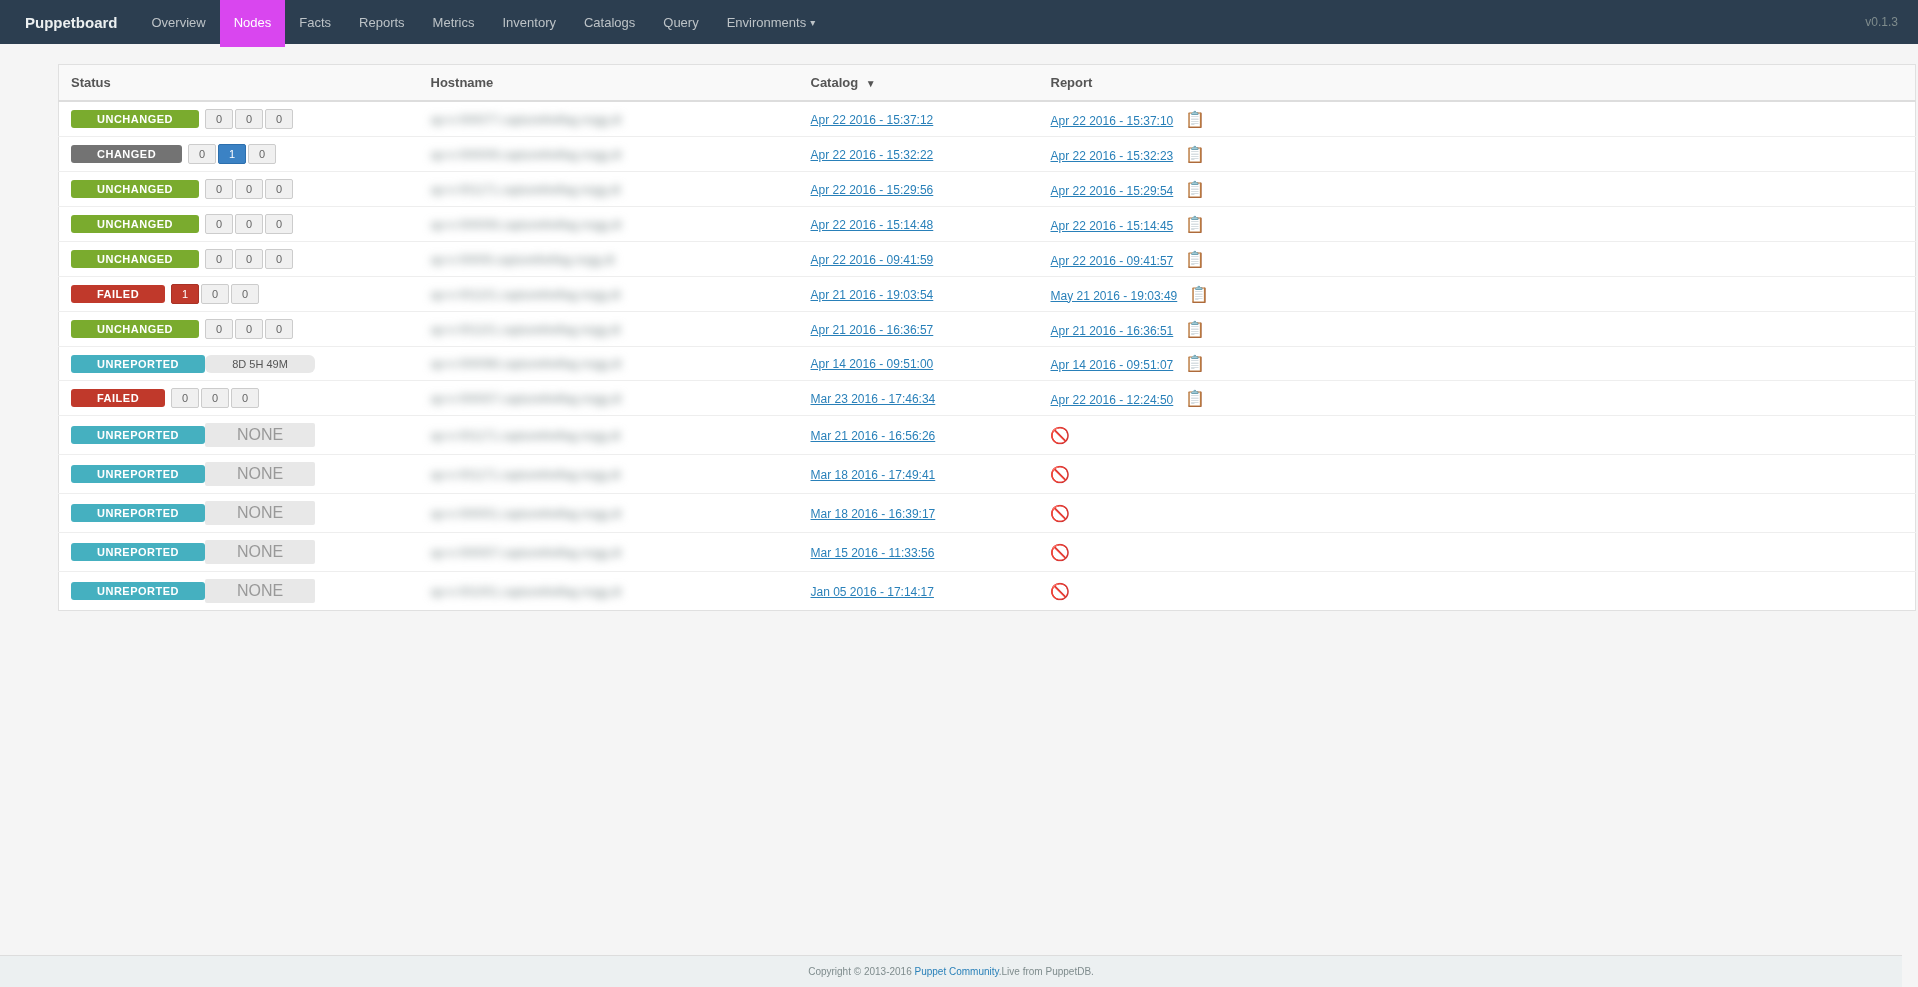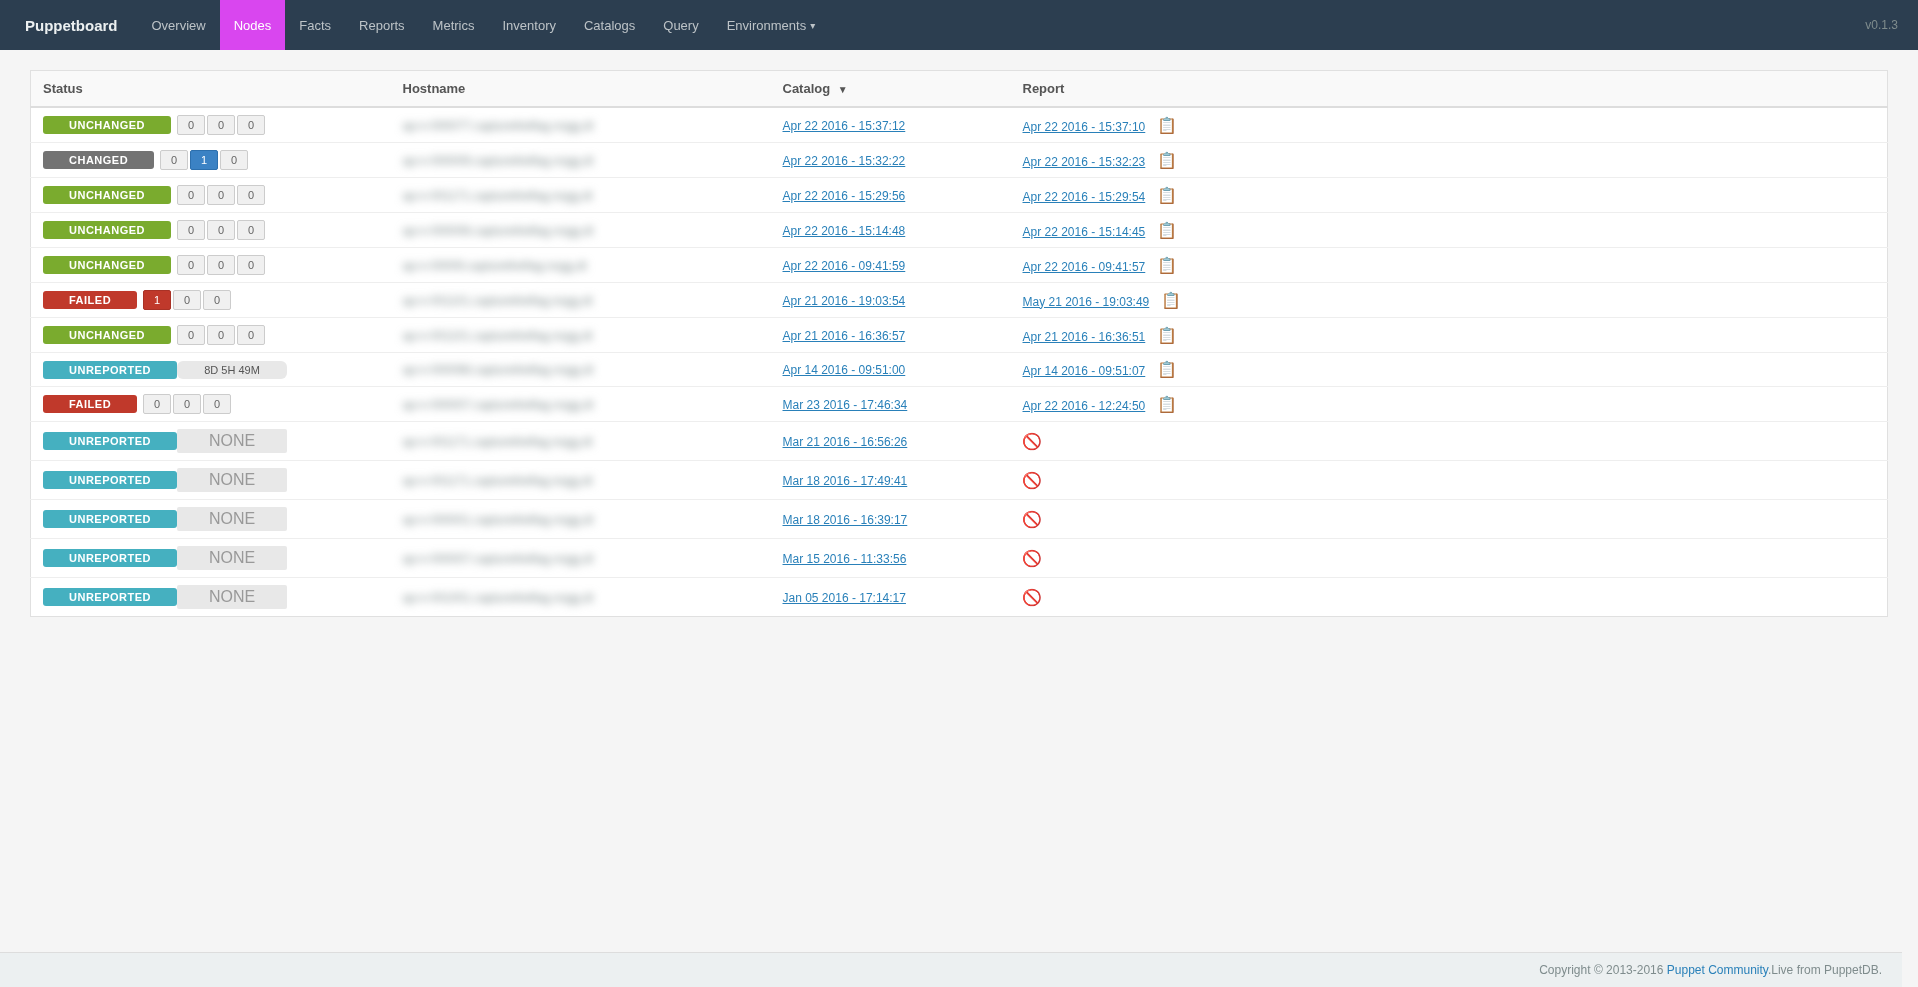--- a/index.html
+++ b/index.html
@@ -3,21 +3,21 @@
   <meta charset="utf-8">
   <style>
     * { box-sizing: border-box; margin: 0; padding: 0; }
     body { font-family: 'Helvetica Neue', Arial, sans-serif; font-size: 13px; background: #f5f5f5; color: #333; }
 
     
     .navbar {
       background: #2c3e50;
       display: flex;
       align-items: center;
-      height: 50px;
+      height: 44px;
       padding: 12px 10px;
     }
     .navbar-brand {
       color: #ecf0f1;
       font-size: 15px;
       font-weight: bold;
       padding: 0 15px;
       margin-right: 5px;
       cursor: pointer;
     }
@@ -58,20 +58,21 @@
       outline: none;
       background: #fff;
     }
 
     
     .nodes-table {
       width: 100%;
       border-collapse: collapse;
       background: #fff;
       border: 1px solid #e0e0e0;
+      margin-left: 28px;
     }
     .nodes-table th {
       background: #f9f9f9;
       border-bottom: 2px solid #ddd;
       padding: 10px 12px;
       text-align: left;
       font-weight: 600;
       color: #555;
       font-size: 13px;
     }
@@ -168,22 +169,22 @@
     
     .footer {
       position: fixed;
       bottom: 0;
       left: 0;
       right: 16px;
       background: #ecf0f1;
       border-top: 1px solid #ddd;
       padding: 10px 20px;
       display: flex;
-      justify-content: flex-end;
-      font-size: 12px;
+      justify-content: center;
+      font-size: 10px;
       color: #7f8c8d;
     }
     .footer a { color: #2980b9; text-decoration: none; }
 
     .dropdown-arrow { font-size: 10px; }
   </style>
 </head>
 <body>
 
 <nav class="navbar">

